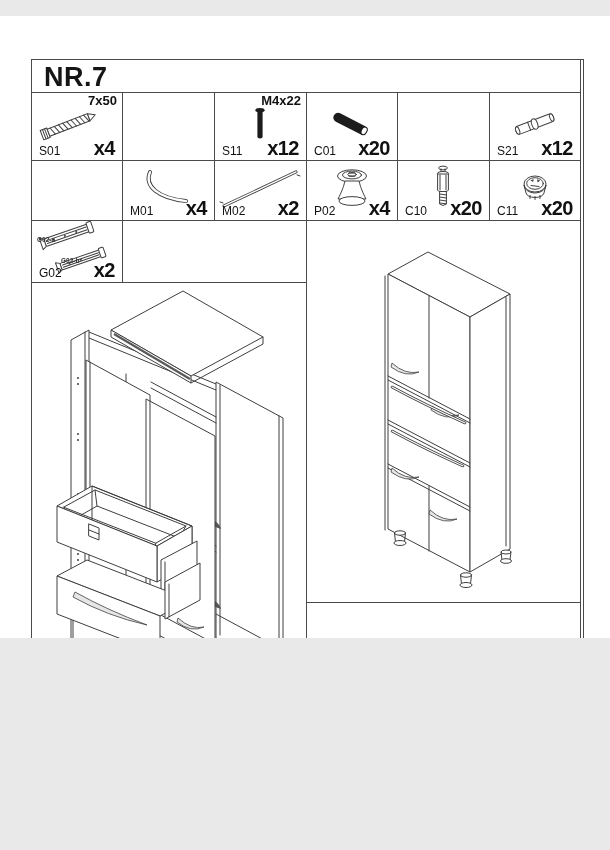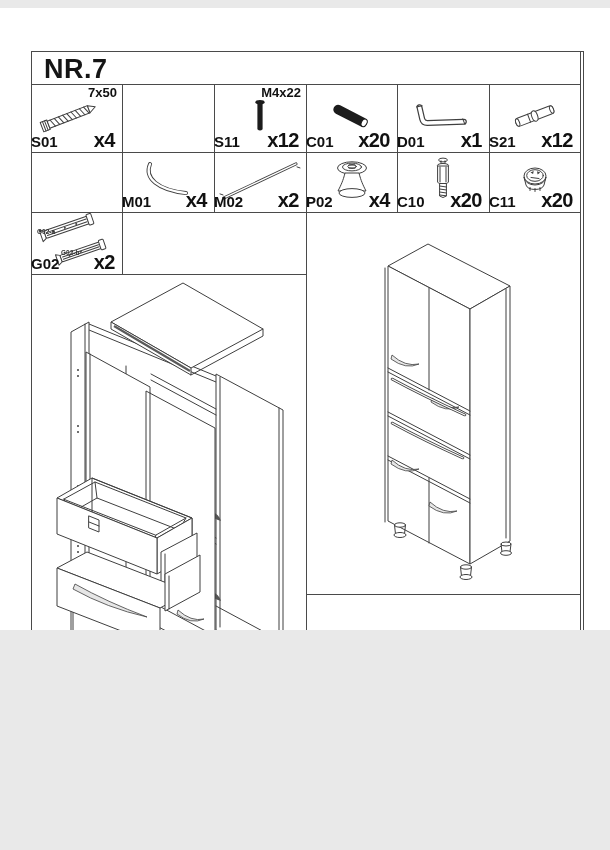--- a/index.html
+++ b/index.html
@@ -1,33 +1,33 @@
 <!DOCTYPE html>
 <html><head>
 <meta charset="utf-8">
 <style>
   html,body{margin:0;padding:0;background:#e9e9e9;}
   .page{
     position:relative;width:610px;height:622px;background:#ffffff;
     overflow:hidden;font-family:"Liberation Sans",sans-serif;color:#111;
-    margin:8px auto;
+    margin:16px auto;
   }
   .abs{position:absolute;}
   .ln{position:absolute;background:#4a4a4a;}
   .page-border{
     position:absolute;left:31px;top:43px;width:551px;height:773px;
     border:1.5px solid #4a4a4a;
   }
   .title{
     position:absolute;left:44px;top:46px;font-size:27px;font-weight:bold;
     letter-spacing:.5px;color:#151515;
   }
   .cell{position:absolute;}
   .cell .code{
-    position:absolute;left:0;bottom:2px;font-size:15px;font-weight:bold;
+    position:absolute;left:8px;bottom:2px;font-size:12px;font-weight:normal;
   }
   .cell .qty{
     position:absolute;right:7px;bottom:0px;font-size:20px;font-weight:bold;
     letter-spacing:-.5px;
   }
   .cell .dim{
     position:absolute;right:5px;top:1px;font-size:13px;font-weight:bold;
   }
   .cell svg.icon{position:absolute;left:50%;top:50%;transform:translate(-50%,-54%);}
   .sublabel{position:absolute;font-size:6.5px;font-weight:bold;color:#333;}
@@ -92,31 +92,20 @@
     <svg class="icon" width="84" height="44" viewBox="0 0 84 44">
       <g transform="translate(26,9) rotate(27)">
         <rect class="blk" x="0" y="0" width="37" height="9.5" rx="4.7"></rect>
         <ellipse cx="34" cy="4.7" rx="2.7" ry="4.1" fill="#ffffff" stroke="#1c1c1c" stroke-width="1"></ellipse>
       </g>
     </svg>
     <span class="code">C01</span>
     <span class="qty">x20</span>
   </div>
 
-  <div class="cell" style="left:397px;top:76px;width:92px;height:68px;">
-    <svg class="icon" width="84" height="44" viewBox="0 0 84 44">
-      <g transform="translate(20,24) rotate(-13)">
-        <path d="M1,-11 L1,1 Q1,5 5,6 L41,13" fill="none" stroke="#3f3f3f" stroke-width="6" stroke-linecap="round" stroke-linejoin="round"></path>
-        <path d="M1,-11 L1,1 Q1,5 5,6 L41,13" fill="none" stroke="#ffffff" stroke-width="3.6" stroke-linecap="round" stroke-linejoin="round"></path>
-        <path class="t" d="M-2,-12 L4,-12 M40.5,10 L41.5,16"></path>
-      </g>
-    </svg>
-    <span class="code">D01</span>
-    <span class="qty">x1</span>
-  </div>
 
   <div class="cell" style="left:489px;top:76px;width:91px;height:68px;">
     <svg class="icon" width="84" height="44" viewBox="0 0 84 44">
       <g transform="translate(23,29) rotate(-21)">
         <rect class="s" x="0" y="-4.2" width="40" height="8.4" rx="3.5"></rect>
         <ellipse class="s" cx="1.8" cy="0" rx="1.8" ry="3.9"></ellipse>
         <ellipse class="s" cx="38.2" cy="0" rx="1.8" ry="3.9"></ellipse>
         <ellipse class="s" cx="20" cy="0" rx="2.9" ry="5.4"></ellipse>
         <path class="t" d="M14,-4.2 L14,4.2"></path>
       </g>

